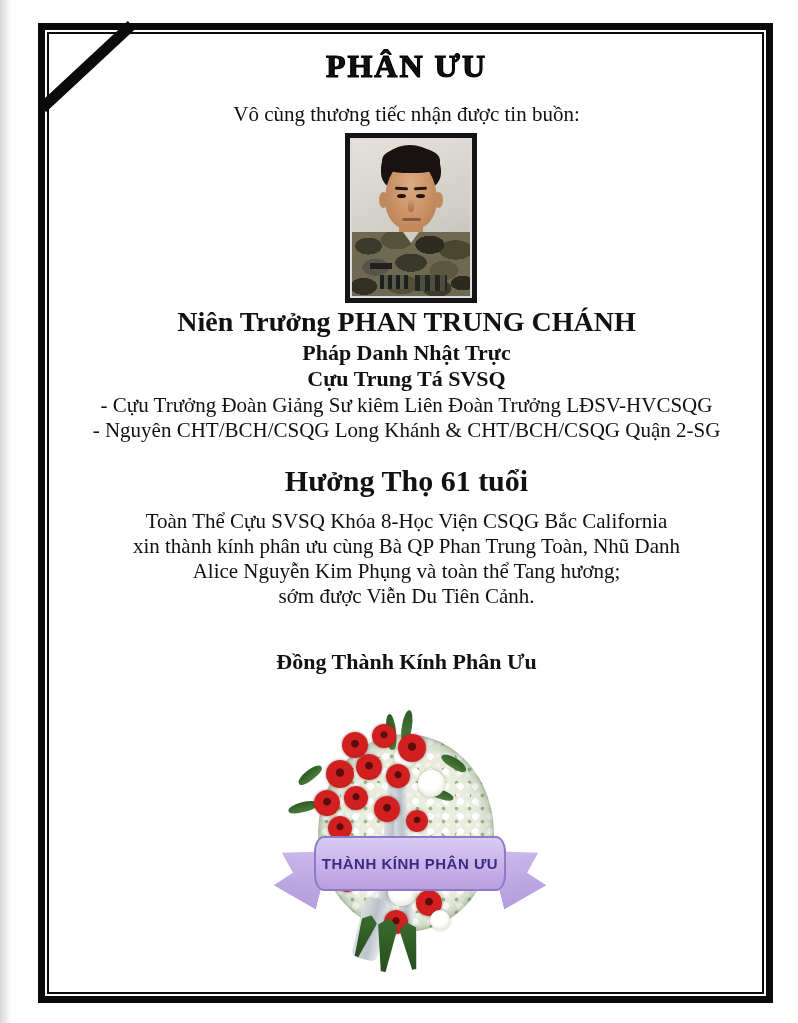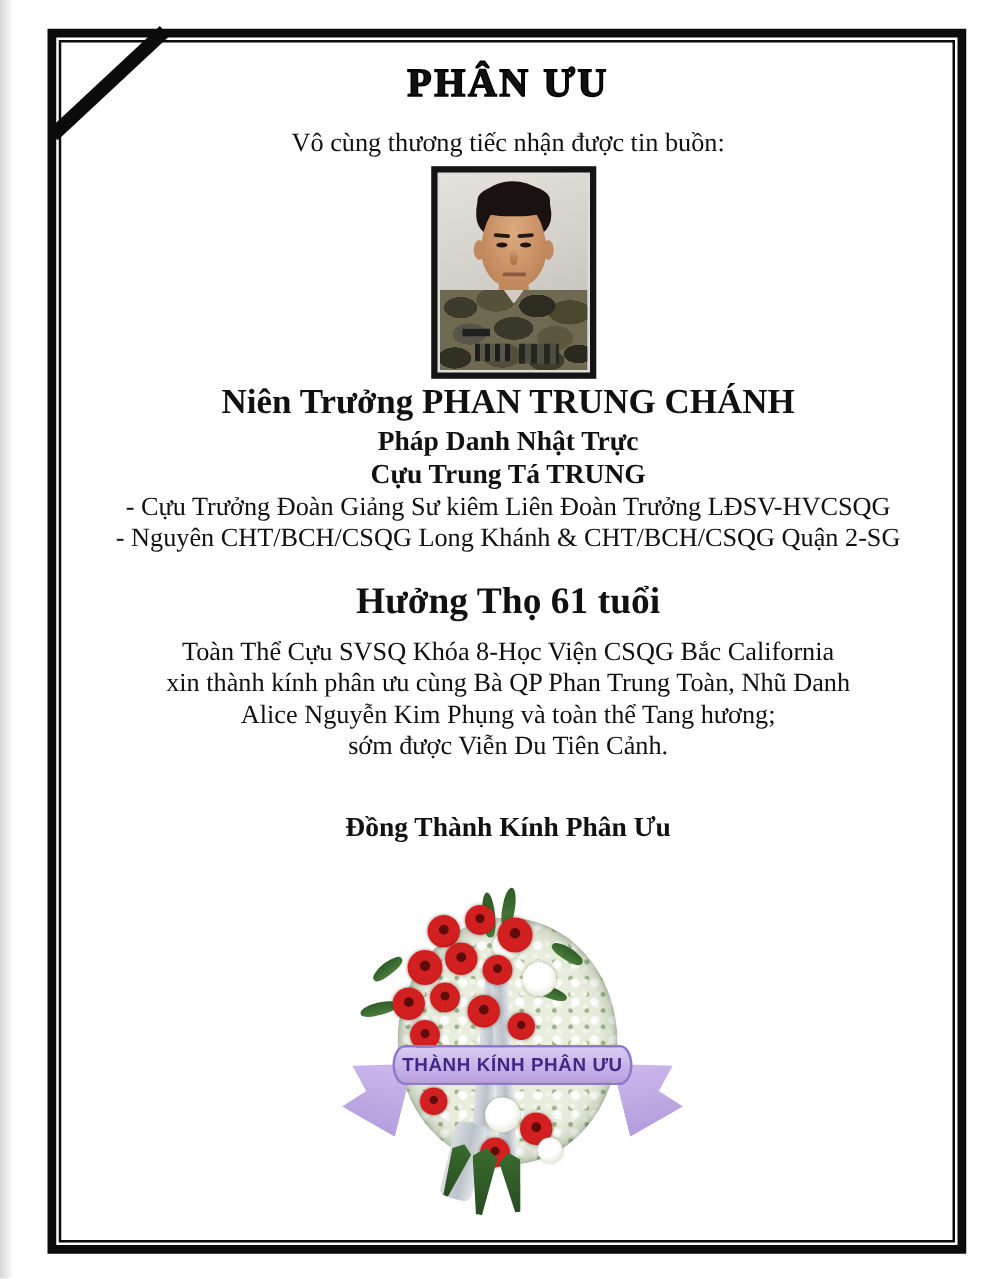--- a/index.html
+++ b/index.html
@@ -90,21 +90,21 @@
   .fern{background:linear-gradient(180deg,#3a6b2e,#274d20);
     clip-path:polygon(50% 0,100% 14%,62% 100%,38% 100%,0 14%);}
   .gerbera{border-radius:50%;
     background:radial-gradient(circle at 50% 45%,#5e0b0b 0 18%,#d21f1f 22% 62%,#a31212 100%);
     box-shadow:0 0 3px rgba(60,0,0,.5);}
   .mum{border-radius:50%;
     background:radial-gradient(circle at 45% 40%,#ffffff 0 45%,#e7ead9 75%,#cbd2bc 100%);
     box-shadow:0 0 3px rgba(90,110,70,.5);}
   .gray-ribbon{background:linear-gradient(90deg,#d9dde2,#b9bfc8 55%,#e3e6ea);
     border-radius:6px;opacity:.95;}
-  .banner-band{left:24px;top:116px;width:192px;height:32px;z-index:30;
+  .banner-band{left:24px;top:116px;width:192px;height:55px;z-index:30;
     background:linear-gradient(180deg,#d9cbf2 0%,#c6b0e8 60%,#b8a0e0 100%);
     border:2px solid #8f79c9;border-radius:10px/16px;box-sizing:border-box;
     display:flex;align-items:center;justify-content:center;}
   .banner-text{font-family:"Liberation Sans","DejaVu Sans",sans-serif;
     font-weight:bold;font-size:15px;color:#3c2a85;letter-spacing:.5px;white-space:nowrap;}
   .tail{top:124px;width:52px;height:60px;z-index:25;
     background:linear-gradient(180deg,#cdbaec,#b49ddd);
     filter:drop-shadow(0 0 1px #8f79c9);}
   .tail.left{left:-18px;transform:rotate(14deg);
     clip-path:polygon(100% 0,10% 22%,40% 50%,10% 78%,100% 100%);}
@@ -142,21 +142,21 @@
       <div class="uniform"></div>
       <div class="vneck"></div>
       <div class="patch1"></div>
       <div class="patch2"></div>
       <div class="tape"></div>
     </div>
   </div>
 
   <div class="line name">Niên Trưởng PHAN TRUNG CHÁNH</div>
   <div class="line dharma">Pháp Danh Nhật Trực</div>
-  <div class="line rank">Cựu Trung Tá TRUNG</div>
+  <div class="line rank">Cựu Trung Tá SVSQ</div>
   <div class="line pos1">- Cựu Trưởng Đoàn Giảng Sư kiêm Liên Đoàn Trưởng LĐSV-HVCSQG</div>
   <div class="line pos2">- Nguyên CHT/BCH/CSQG Long Khánh &amp; CHT/BCH/CSQG Quận 2-SG</div>
   <div class="line age">Hưởng Thọ 61 tuổi</div>
 
   <div class="para2">
     <div>Toàn Thể Cựu SVSQ Khóa 8-Học Viện CSQG Bắc California</div>
     <div>xin thành kính phân ưu cùng Bà QP Phan Trung Toàn, Nhũ Danh</div>
     <div>Alice Nguyễn Kim Phụng và toàn thể Tang hương;</div>
     <div>sớm được Viễn Du Tiên Cảnh.</div>
   </div>

